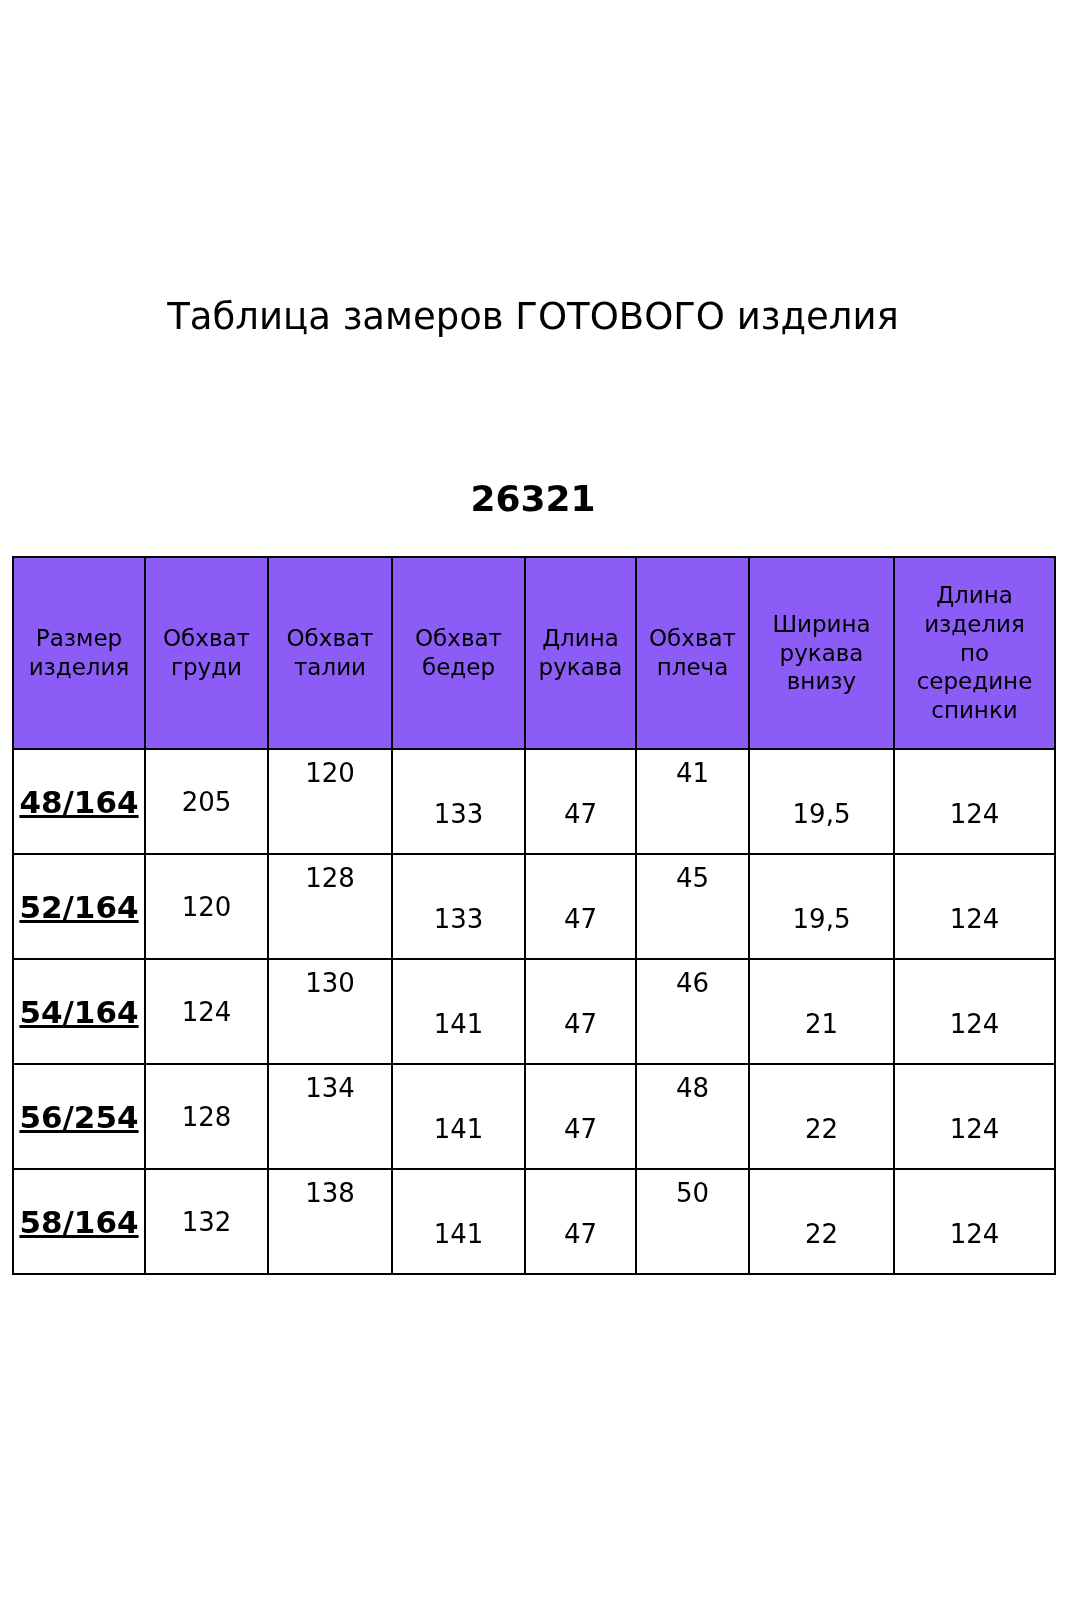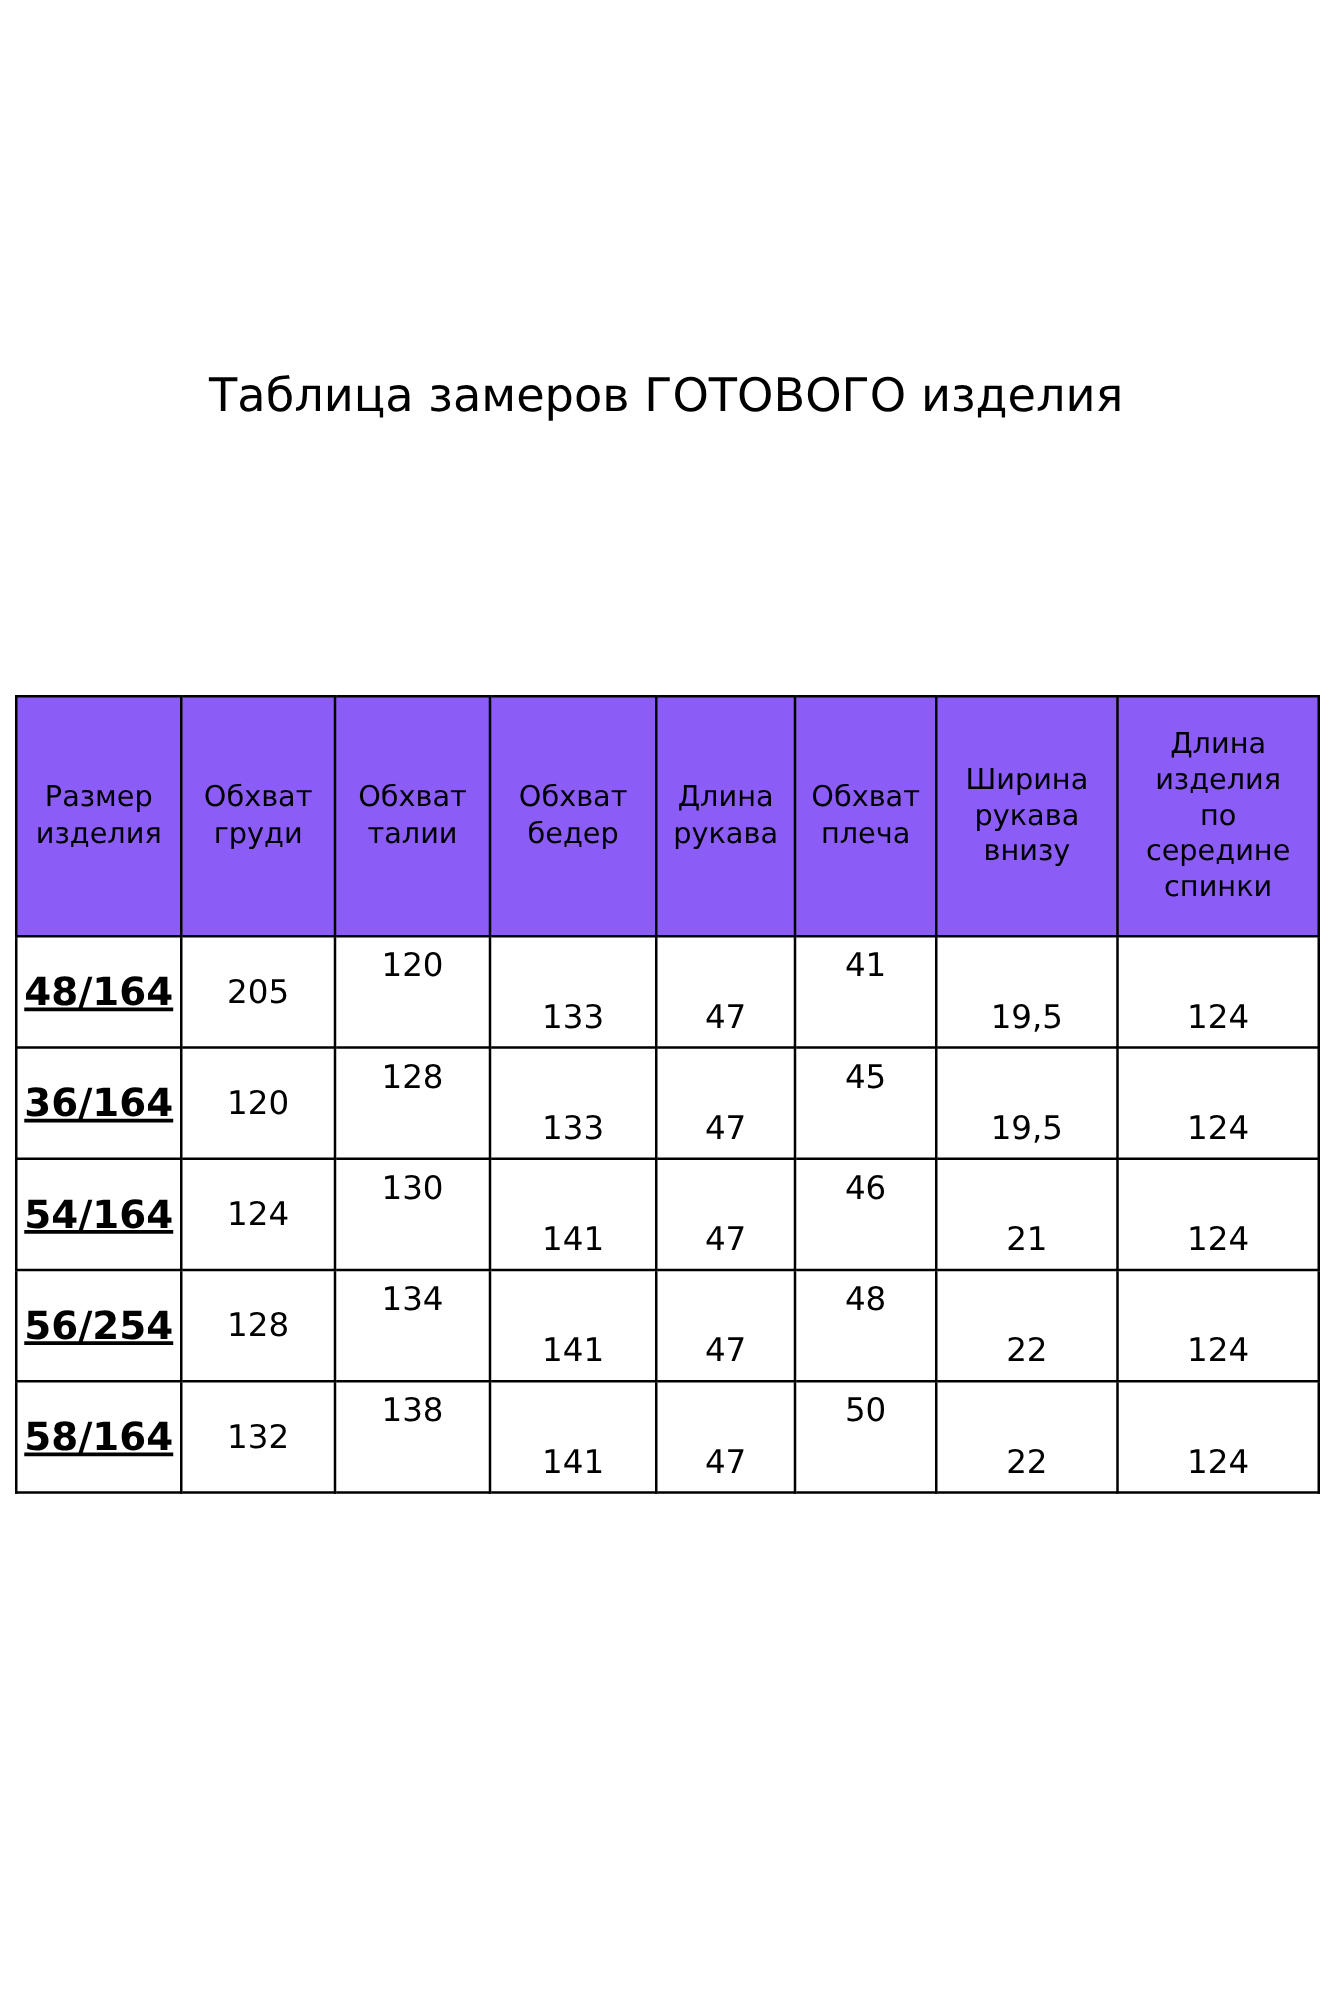--- a/index.html
+++ b/index.html
@@ -79,39 +79,40 @@
     font-size: 31px;
     text-decoration: underline;
   }
   
   table.measure tbody td.raised {
     vertical-align: top;
     padding-top: 8px;
   }
   table.measure tbody td.lowered {
     vertical-align: bottom;
-    padding-bottom: 8px;
+    padding-bottom: 24px;
     margin-left: 40px;
   }
   col.c0 { width: 132px; }
   col.c1 { width: 123px; }
   col.c2 { width: 124px; }
   col.c3 { width: 133px; }
   col.c4 { width: 111px; }
   col.c5 { width: 113px; }
   col.c6 { width: 145px; }
   col.c7 { width: 161px; }
 </style>
 </head>
 <body>
 
 <div class="page">
 
   <div class="title">Таблица замеров ГОТОВОГО изделия</div>
 
+  <div class="subtitle">26321</div>
 
   <div class="table-wrap">
     <table class="measure">
       <colgroup>
         <col class="c0">
           <col class="c1">
           <col class="c2">
           <col class="c3">
         <col class="c4">
           <col class="c5">
@@ -135,21 +136,21 @@
           <td class="size">48/164</td>
           <td>205</td>
           <td class="raised">120</td>
           <td class="lowered">133</td>
           <td class="lowered">47</td>
           <td class="raised">41</td>
           <td class="lowered">19,5</td>
           <td class="lowered">124</td>
         </tr>
         <tr>
-          <td class="size">36/164</td>
+          <td class="size">52/164</td>
           <td>120</td>
           <td class="raised">128</td>
           <td class="lowered">133</td>
           <td class="lowered">47</td>
           <td class="raised">45</td>
           <td class="lowered">19,5</td>
           <td class="lowered">124</td>
         </tr>
         <tr>
           <td class="size">54/164</td>

